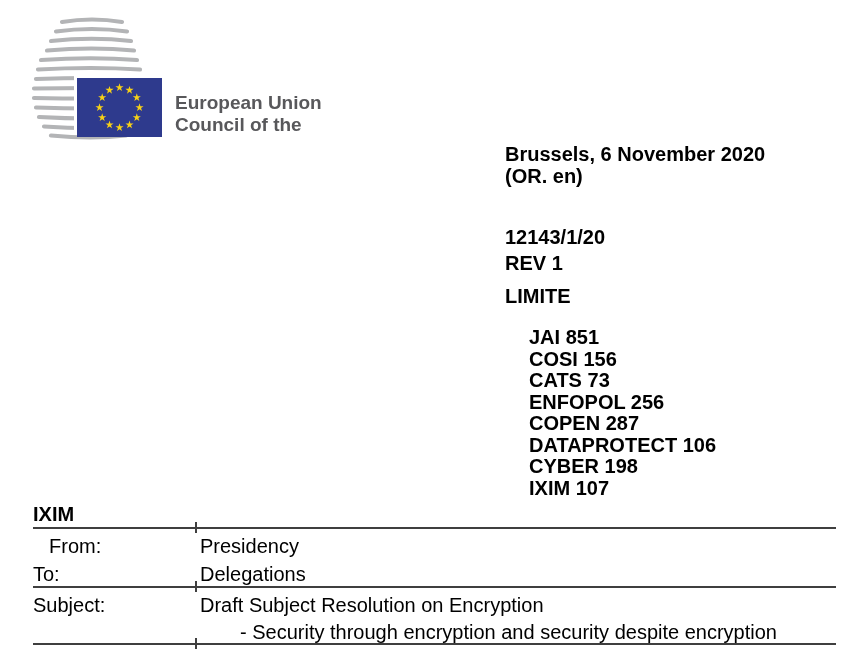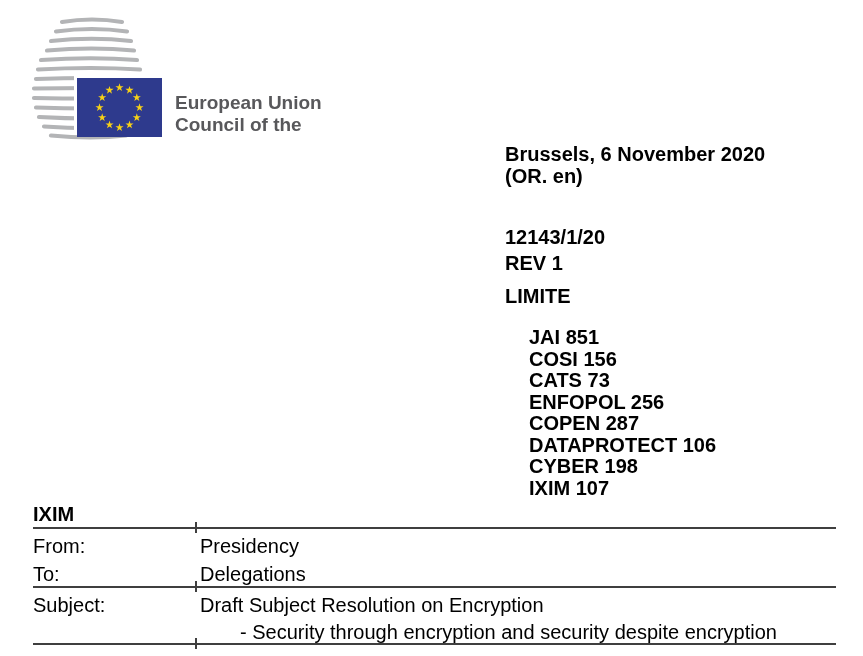--- a/index.html
+++ b/index.html
@@ -100,21 +100,21 @@
     <div>DATAPROTECT 106</div>
     <div>CYBER 198</div>
     <div>IXIM 107</div>
   </div>
 
   <div class="note-title">IXIM</div>
 
   <div class="rule" style="top:527px;"></div>
   <div class="tick" style="top:522px;"></div>
 
-  <div class="cell-label" style="top:535px;">From:</div>
+  <div class="cell-label" style="top:535px;margin-left:16px;">From:</div>
   <div class="cell-value" style="top:535px;">Presidency</div>
 
   <div class="cell-label" style="top:563px;">To:</div>
   <div class="cell-value" style="top:563px;">Delegations</div>
 
   <div class="rule" style="top:586px;"></div>
   <div class="tick" style="top:581px;"></div>
 
   <div class="cell-label" style="top:594px;">Subject:</div>
   <div class="cell-value" style="top:594px;">Draft Subject Resolution on Encryption</div>

